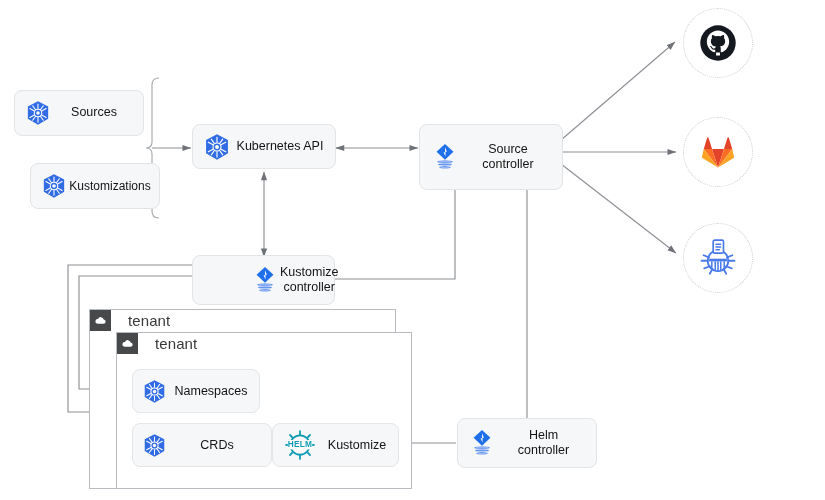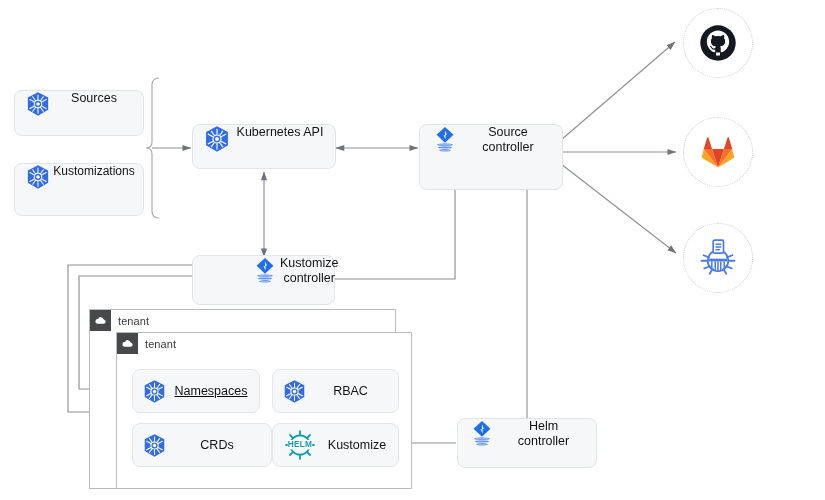--- a/index.html
+++ b/index.html
@@ -8,21 +8,21 @@
     background:#ffffff;
     font-family:"Liberation Sans","DejaVu Sans",sans-serif;
   }
   #diagram{position:absolute;inset:0;}
   .svg-layer{position:absolute;left:0;top:0;width:825px;height:500px;pointer-events:none;}
 
   
   .node{
     position:absolute;box-sizing:border-box;
     background:#f6f7f8;border:1px solid #e2e4e6;border-radius:8px;
-    display:flex;align-items:flex-start;
+    display:flex;align-items:center;
     color:#1a1a1a;
   }
   .node .ic{flex:0 0 auto;display:flex;align-items:center;justify-content:center;}
   .node .lbl{
     flex:1 1 auto;text-align:center;line-height:1.22;
     font-size:12.5px;color:#141414;padding-right:6px;
   }
   .node.two-line .lbl{font-size:12.5px;}
 
   
@@ -31,21 +31,21 @@
     background:#ffffff;border:1px solid #b8bcc0;
   }
   .tenant-head{
     position:absolute;left:0;top:0;display:flex;align-items:center;height:21px;
   }
   .tenant-badge{
     width:21px;height:21px;background:#46484a;
     display:flex;align-items:center;justify-content:center;flex:0 0 auto;
   }
   .tenant-name{
-    font-size:11px;color:#3a3a3a;padding-left:7px;letter-spacing:.1px;
+    font-size:15px;color:#3a3a3a;padding-left:17px;letter-spacing:.1px;
   }
 
   
   .chip{
     position:absolute;box-sizing:border-box;
     background:#f6f7f8;border:1px solid #e4e6e8;border-radius:8px;
     display:flex;align-items:center;
   }
   .chip .ic{flex:0 0 auto;display:flex;align-items:center;justify-content:center;}
   .chip .lbl{flex:1 1 auto;text-align:center;font-size:12.5px;color:#141414;padding-right:4px;}
@@ -113,21 +113,21 @@
             <path d="M38 24 L45 14"></path>
           <path d="M45 50 L38 40"></path>
             <path d="M26 24 L19 14"></path>
         </g>
         <circle cx="32" cy="32" r="4.4" fill="#ffffff"></circle>
       </svg>
     </span>
     <span class="lbl">Sources</span>
   </div>
 
-  <div class="node" style="left:14px;top:163px;width:130px;height:53px;">
+  <div class="node" style="left:30px;top:163px;width:130px;height:46px;">
     <span class="ic" style="margin-left:10px;">
       <svg width="26" height="26" viewBox="0 0 64 64">
         <path d="M32 3 L57 16 L57 46 L32 61 L7 46 L7 16 Z" fill="#326ce5"></path>
         <g stroke="#ffffff" stroke-width="2.6" fill="none" stroke-linecap="round">
           <circle cx="32" cy="32" r="9.2"></circle>
           <path d="M32 10 L32 21"></path>
             <path d="M32 43 L32 55"></path>
           <path d="M12 21 L23 27"></path>
             <path d="M41 37 L52 43"></path>
           <path d="M12 43 L23 37"></path>
@@ -252,21 +252,21 @@
   <div class="tenant" style="left:116px;top:332px;width:296px;height:157px;">
     <div class="tenant-head">
       <span class="tenant-badge">
         <svg width="13" height="13" viewBox="0 0 24 24">
           <path d="M6.6 18 h11 a4 4 0 0 0 .3-7.98 A5.6 5.6 0 0 0 7.3 9.2 A4.4 4.4 0 0 0 6.6 18 z" fill="#ffffff"></path>
         </svg>
       </span>
       <span class="tenant-name">tenant</span>
     </div>
 
-    <div class="chip" style="left:15px;top:36px;width:128px;height:44px;text-decoration:underline;">
+    <div class="chip" style="left:15px;top:36px;width:128px;height:44px;">
       <span class="ic" style="margin-left:9px;">
         <svg width="25" height="25" viewBox="0 0 64 64">
           <path d="M32 3 L57 16 L57 46 L32 61 L7 46 L7 16 Z" fill="#326ce5"></path>
           <g stroke="#ffffff" stroke-width="2.6" fill="none" stroke-linecap="round">
             <circle cx="32" cy="32" r="9.2"></circle>
             <path d="M32 10 L32 21"></path>
               <path d="M32 43 L32 55"></path>
             <path d="M12 21 L23 27"></path>
               <path d="M41 37 L52 43"></path>
             <path d="M12 43 L23 37"></path>
@@ -275,42 +275,20 @@
               <path d="M38 24 L45 14"></path>
             <path d="M45 50 L38 40"></path>
               <path d="M26 24 L19 14"></path>
           </g>
           <circle cx="32" cy="32" r="4.4" fill="#ffffff"></circle>
         </svg>
       </span>
       <span class="lbl">Namespaces</span>
     </div>
 
-    <div class="chip" style="left:155px;top:36px;width:127px;height:44px;">
-      <span class="ic" style="margin-left:9px;">
-        <svg width="25" height="25" viewBox="0 0 64 64">
-          <path d="M32 3 L57 16 L57 46 L32 61 L7 46 L7 16 Z" fill="#326ce5"></path>
-          <g stroke="#ffffff" stroke-width="2.6" fill="none" stroke-linecap="round">
-            <circle cx="32" cy="32" r="9.2"></circle>
-            <path d="M32 10 L32 21"></path>
-              <path d="M32 43 L32 55"></path>
-            <path d="M12 21 L23 27"></path>
-              <path d="M41 37 L52 43"></path>
-            <path d="M12 43 L23 37"></path>
-              <path d="M41 27 L52 21"></path>
-            <path d="M19 50 L26 40"></path>
-              <path d="M38 24 L45 14"></path>
-            <path d="M45 50 L38 40"></path>
-              <path d="M26 24 L19 14"></path>
-          </g>
-          <circle cx="32" cy="32" r="4.4" fill="#ffffff"></circle>
-        </svg>
-      </span>
-      <span class="lbl">RBAC</span>
-    </div>
 
     <div class="chip" style="left:15px;top:90px;width:140px;height:44px;">
       <span class="ic" style="margin-left:9px;">
         <svg width="25" height="25" viewBox="0 0 64 64">
           <path d="M32 3 L57 16 L57 46 L32 61 L7 46 L7 16 Z" fill="#326ce5"></path>
           <g stroke="#ffffff" stroke-width="2.6" fill="none" stroke-linecap="round">
             <circle cx="32" cy="32" r="9.2"></circle>
             <path d="M32 10 L32 21"></path>
               <path d="M32 43 L32 55"></path>
             <path d="M12 21 L23 27"></path>

